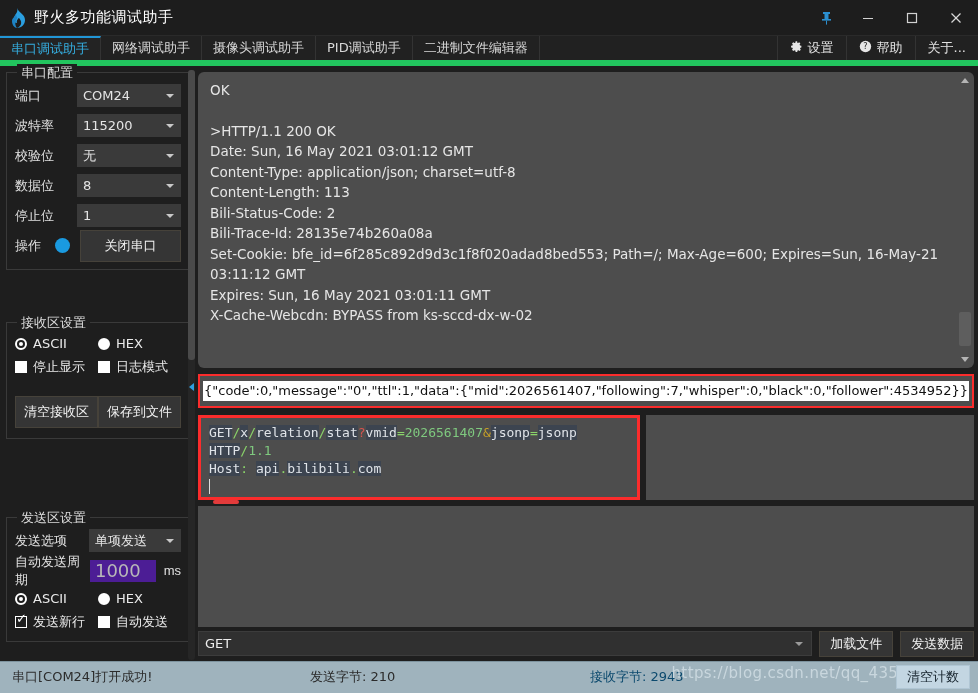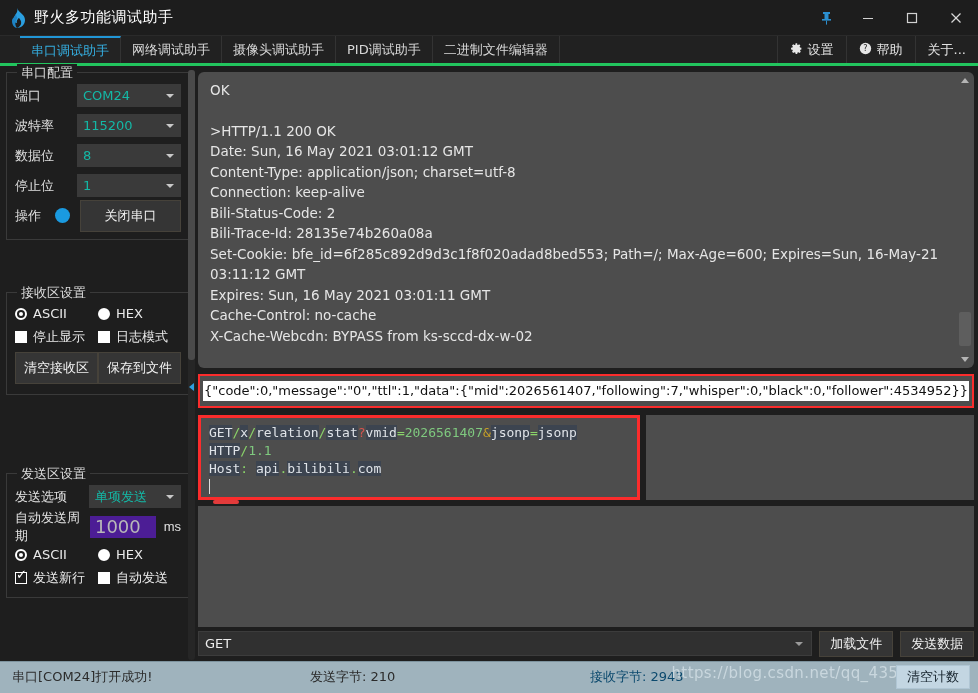--- a/index.html
+++ b/index.html
@@ -38,22 +38,21 @@
     display: flex; align-items: center; justify-content: center;
     color: #cfcfcf;
   }
   .pin-btn { width: 40px; }
 
   
   .tabbar {
     height: 30px; min-height: 30px;
     background: #212121;
     display: flex; align-items: stretch;
-    border-bottom: 3px solid #22c55e;
-    padding-left: 20px;
+    border-bottom: 6px solid #22c55e;
   }
   .tab {
     padding: 0 11px;
     display: flex; align-items: center;
     font-size: 13px; color: #d8d8d8;
     border-right: 1px solid #333;
     font-family: "DejaVu Sans", "Liberation Sans", sans-serif;
   }
   .tab.active {
     color: #35aee0;
@@ -107,21 +106,21 @@
   }
   .row .lbl {
     font-size: 13px; color: #e0e0e0; width: 62px;
     font-family: "DejaVu Sans", "Liberation Sans", sans-serif;
   }
   .combo {
     flex: 1; height: 23px;
     background: #3a3a3a; border: none;
     display: flex; align-items: center;
     padding: 0 4px 0 6px;
-    font-size: 13px; color: #14b8a6;
+    font-size: 13px; color: #e5e5e5;
     position: relative;
     font-family: "DejaVu Sans", "Liberation Sans", sans-serif;
   }
   .combo .caret {
     position: absolute; right: 7px; top: 50%;
     transform: translateY(-50%);
     width: 0; height: 0;
     border-left: 4px solid transparent;
     border-right: 4px solid transparent;
     border-top: 4px solid #c8c8c8;
@@ -160,21 +159,21 @@
     background: #ffffff; border: 1px solid #ffffff;
     position: relative;
   }
   .cbox.checked {
     background: #1e1e1e;
   }
   .cbox.checked::after {
     content: "✓"; position: absolute; left: 0px; top: -5px;
     font-size: 13px; color: #ffffff; line-height: 14px;
   }
-  .btn-row { display: flex; margin-top: 6px; }
+  .btn-row { display: flex; margin-top: 20px; }
   .btn-row .btn { flex: 1; }
   .spacer-block { height: 44px; }
   .ms-input {
     width: 68px; height: 22px; background: #4c1d95; border: none;
     color: #b8b8b8; font-size: 18px; padding: 0 5px;
     display: flex; align-items: center;
     font-family: "DejaVu Sans", "Liberation Sans", sans-serif;
   }
   .ms-unit { font-size: 13px; color: #e0e0e0; margin-left: 8px; }
 
@@ -413,20 +412,27 @@
         </div>
 
         <div class="row">
           <div class="lbl">波特率</div>
           <div class="combo">
             <span>115200</span>
             <i class="caret"></i>
           </div>
         </div>
 
+        <div class="row">
+          <div class="lbl">校验位</div>
+          <div class="combo">
+            <span>无</span>
+            <i class="caret"></i>
+          </div>
+        </div>
 
         <div class="row">
           <div class="lbl">数据位</div>
           <div class="combo">
             <span>8</span>
             <i class="caret"></i>
           </div>
         </div>
 
         <div class="row">
@@ -525,27 +531,26 @@
     </div>
 
     <div class="main">
 
       <div class="recv-box">
         <div class="recv-line">OK</div>
         <div class="recv-blank"></div>
         <div class="recv-line">&gt;HTTP/1.1 200 OK</div>
         <div class="recv-line">Date: Sun, 16 May 2021 03:01:12 GMT</div>
         <div class="recv-line">Content-Type: application/json; charset=utf-8</div>
-        <div class="recv-line">Connection: keep-alive</div>
+        <div class="recv-line">Content-Length: 113</div>
         <div class="recv-line">Bili-Status-Code: 2</div>
         <div class="recv-line">Bili-Trace-Id: 28135e74b260a08a</div>
         <div class="recv-line">Set-Cookie: bfe_id=6f285c892d9d3c1f8f020adad8bed553; Path=/; Max-Age=600; Expires=Sun, 16-May-21</div>
         <div class="recv-line">03:11:12 GMT</div>
         <div class="recv-line">Expires: Sun, 16 May 2021 03:01:11 GMT</div>
-        <div class="recv-line">Cache-Control: no-cache</div>
         <div class="recv-line">X-Cache-Webcdn: BYPASS from ks-sccd-dx-w-02</div>
 
         <div class="vscroll">
           <i class="arrow up"></i>
           <i class="thumb"></i>
           <i class="arrow down"></i>
         </div>
       </div>
 
       <div class="json-box">

